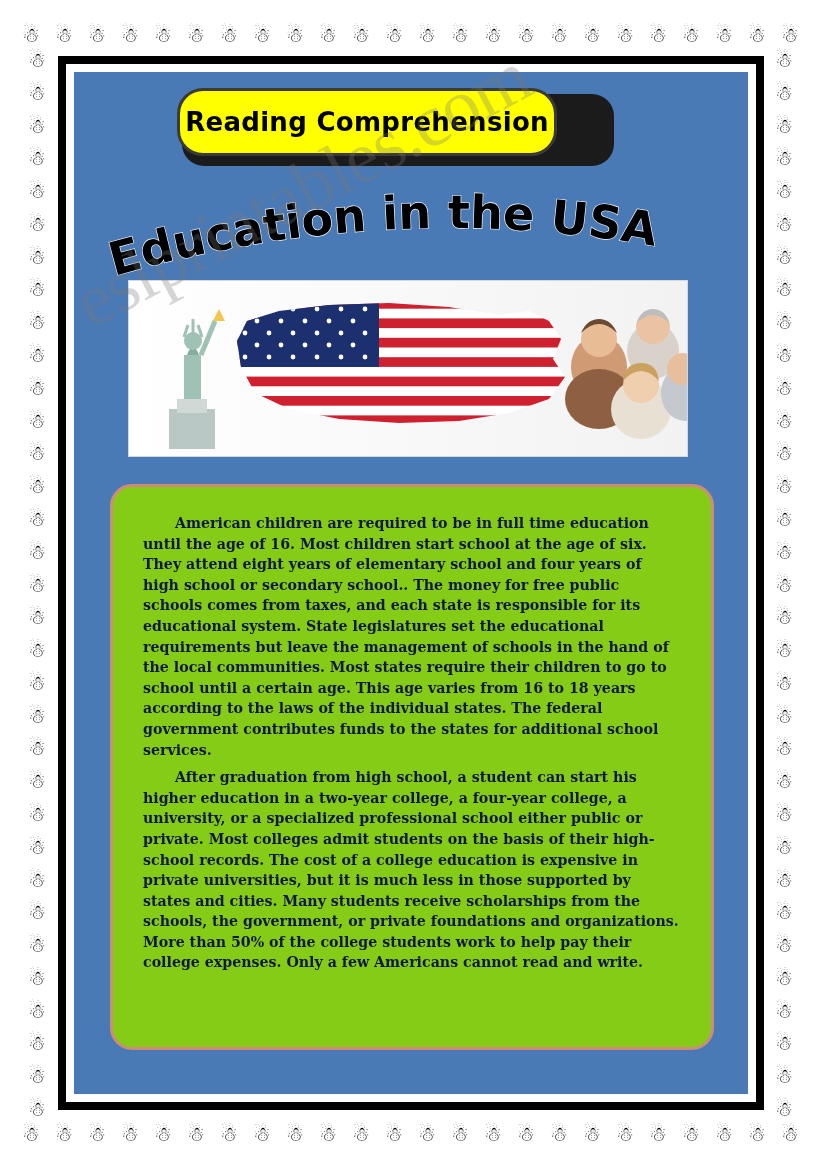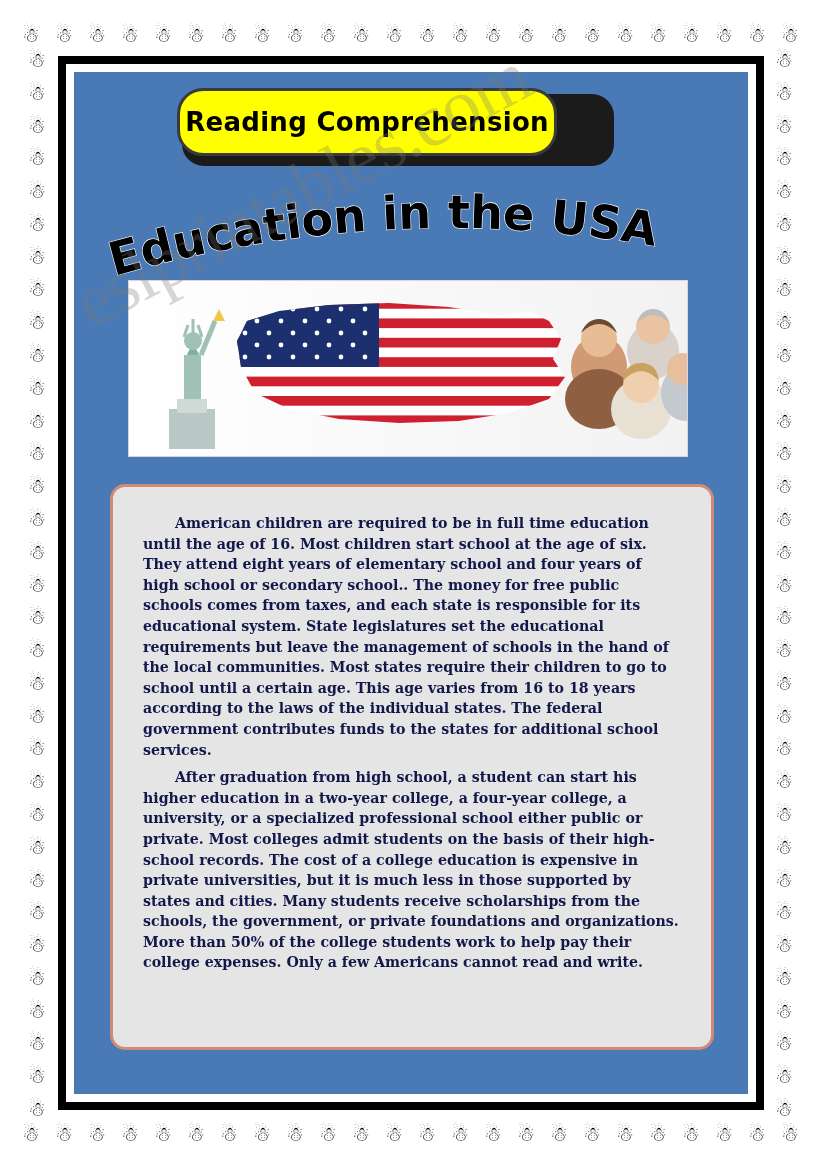--- a/index.html
+++ b/index.html
@@ -149,23 +149,23 @@
     box-sizing: border-box;
   }
 
   
   .text-card {
     position: absolute;
     left: 36px;
     top: 412px;
     width: 604px;
     height: 566px;
-    background: #e5e5e5;
+    background: #84cc16;
     border: 3px solid #cf8a7a;
-    border-radius: 15px;
+    border-radius: 22px;
     box-sizing: border-box;
     padding: 26px 30px 24px 30px;
   }
   .body-text {
     font-family: "DejaVu Serif", serif;
     font-weight: bold;
     font-size: 14.2px;
     line-height: 20.6px;
     color: #13184a;
     text-indent: 32px;

